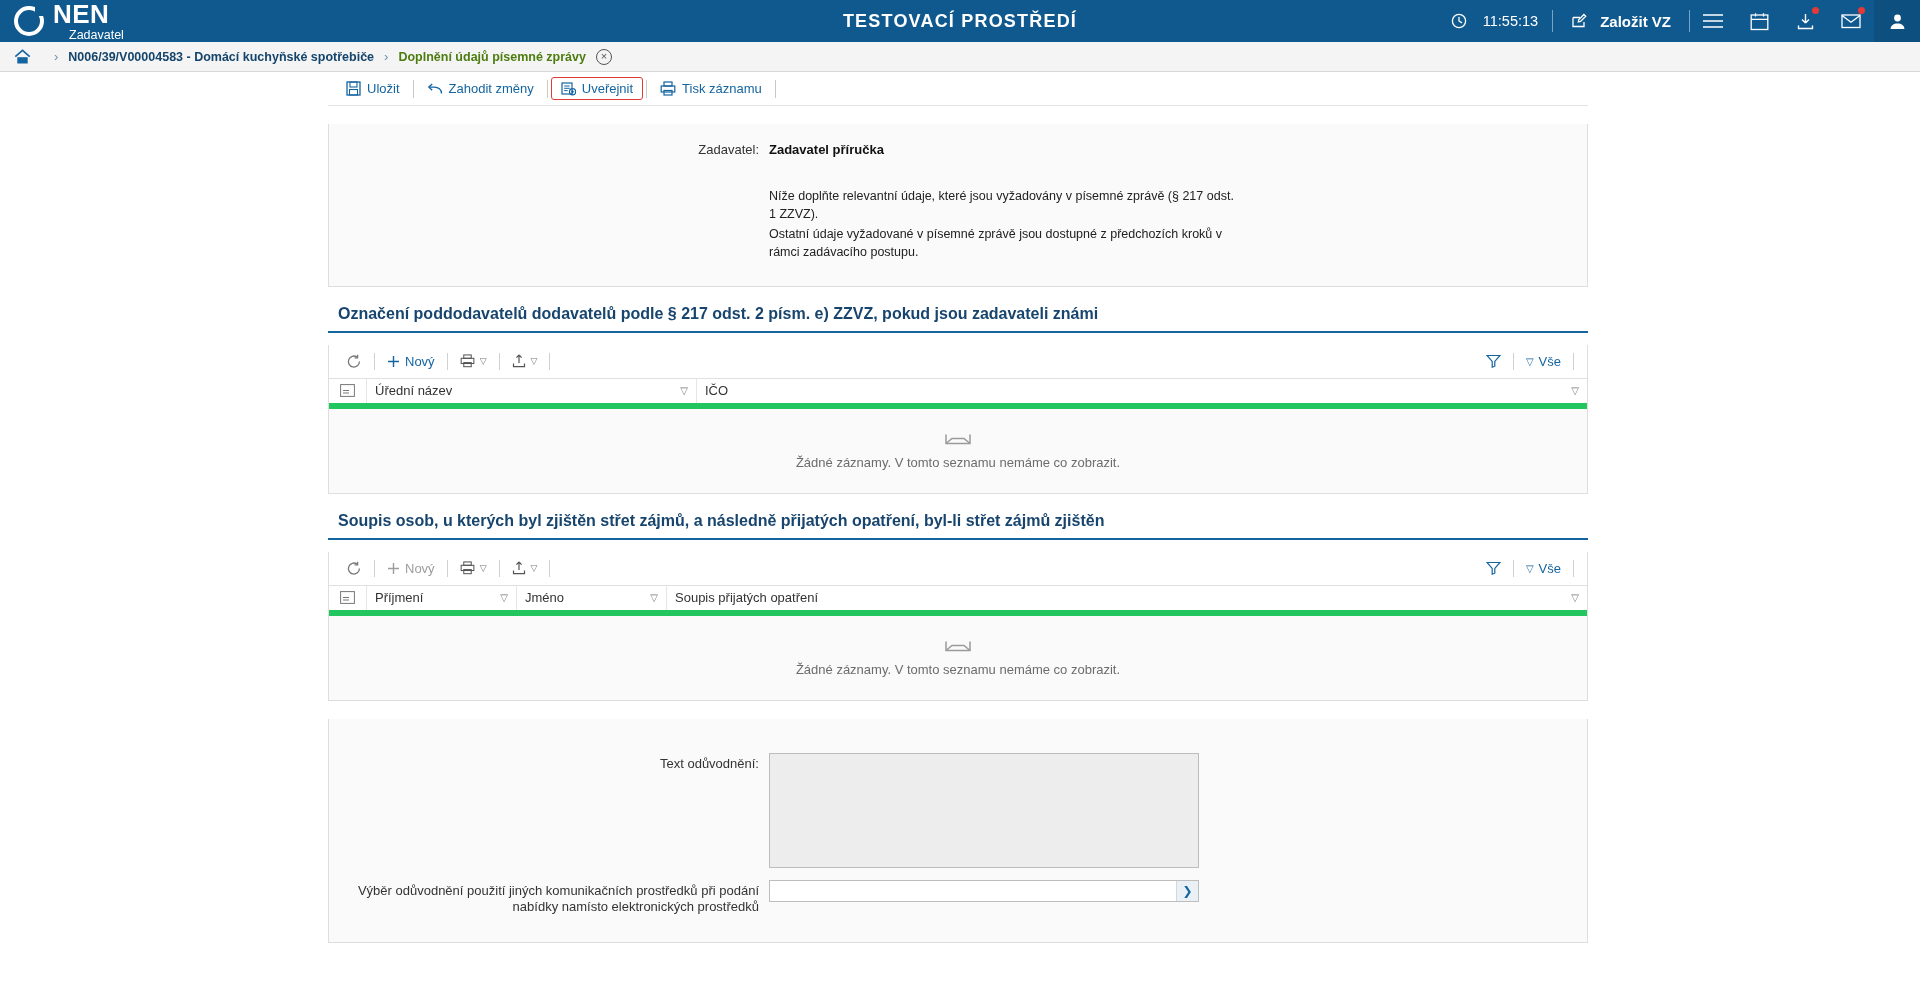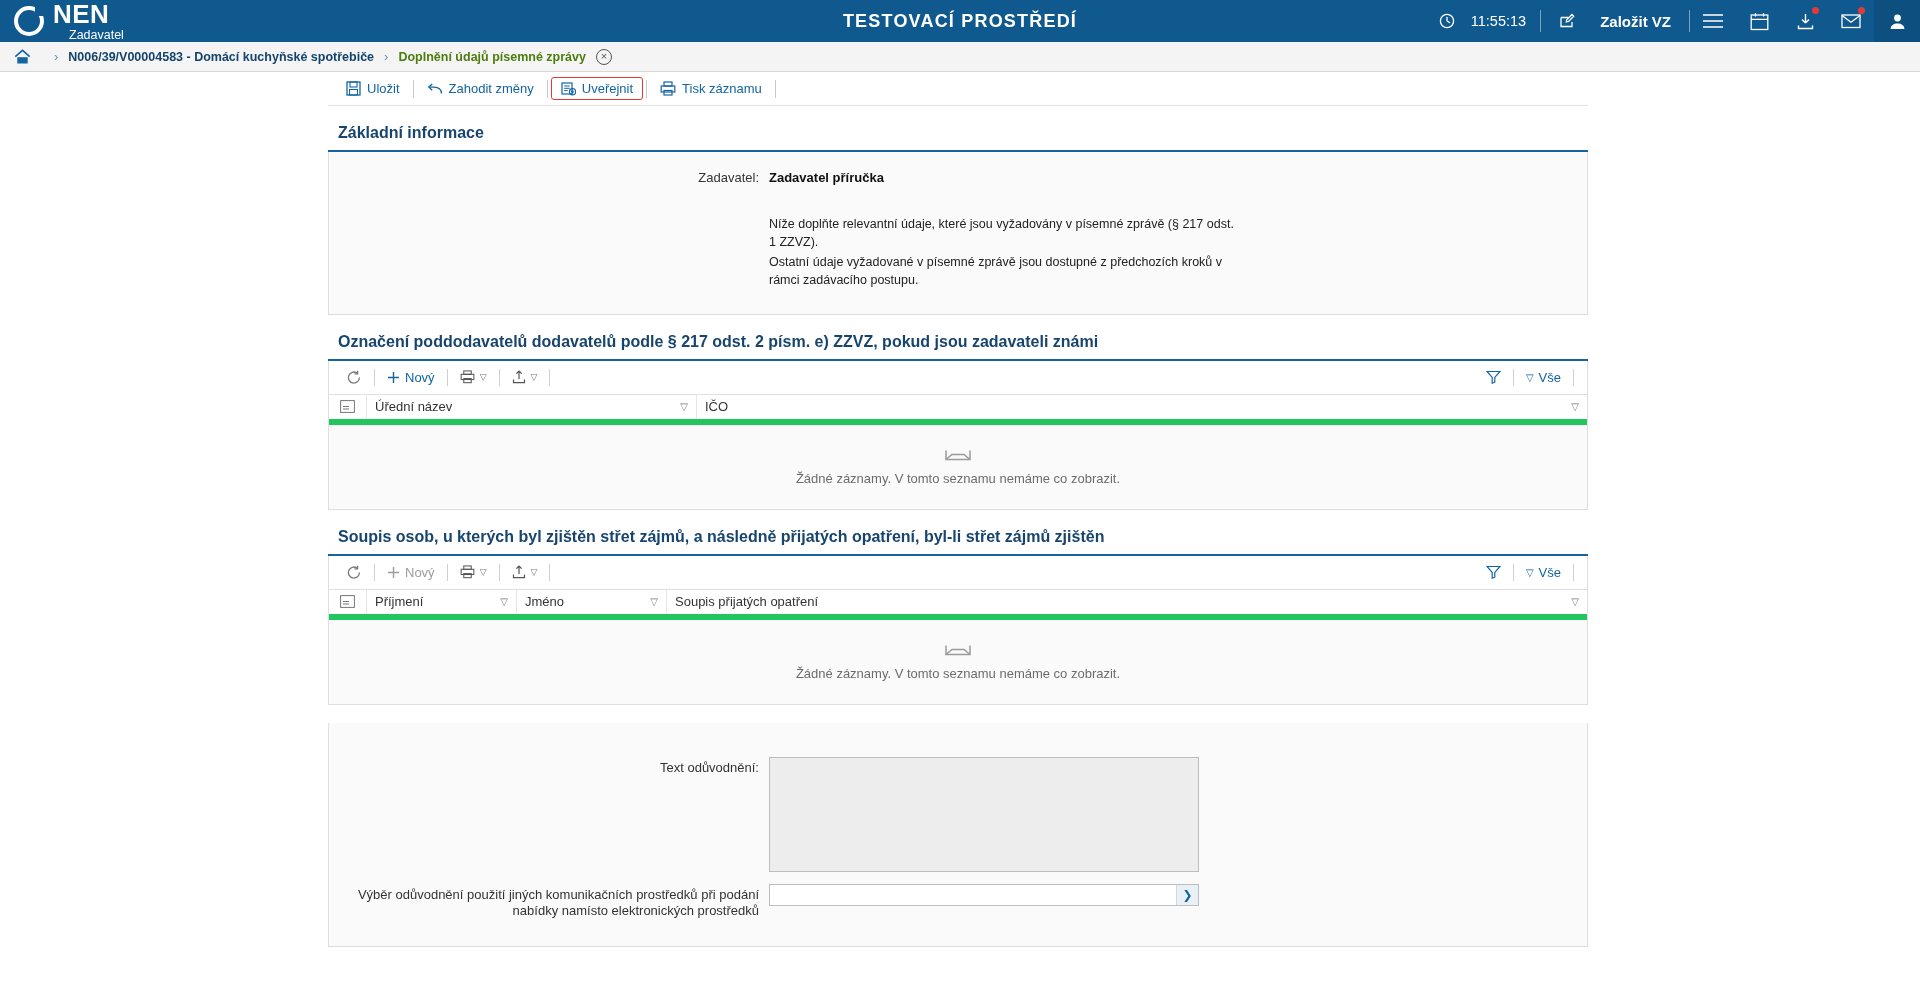--- a/index.html
+++ b/index.html
@@ -72,21 +72,21 @@
     z-index: 2;
   }
   .clock {
     display: flex; align-items: center; gap: 16px;
     font-size: 14.5px;
     padding-right: 14px;
     border-right: 1px solid rgba(255,255,255,.45);
     height: 22px;
   }
   .zalozit {
-    display: flex; align-items: center; gap: 24px;
+    display: flex; align-items: center; gap: 12px;
     font-size: 15px;
     font-weight: bold;
     padding: 0 18px;
     border-right: 1px solid rgba(255,255,255,.45);
     height: 22px;
     cursor: pointer;
   }
   .top-icon {
     width: 46px; height: 42px;
     display: flex; align-items: center; justify-content: center;
@@ -213,20 +213,21 @@
   .note p + p { margin-top: 2px; }
 
   
   .grid-toolbar {
     height: 34px;
     display: flex;
     align-items: center;
     border-bottom: 1px solid #e0e0e0;
     background: #fff;
     padding: 0 8px 0 10px;
+    margin-top: 12px;
   }
   .gt-btn {
     display: flex; align-items: center; gap: 5px;
     color: #1464a0;
     font-size: 13px;
     padding: 3px 7px;
     cursor: pointer;
   }
   .gt-btn.disabled { color: #9c9c9c; cursor: default; }
   .gt-div { width: 1px; height: 17px; background: #d0d0d0; margin: 0 5px; }
@@ -452,21 +453,20 @@
               <rect x="1.2" y="5" width="13.6" height="6" fill="none" stroke="#1464a0" stroke-width="1.2"></rect>
               <rect x="4" y="9.5" width="8" height="4.5" fill="none" stroke="#1464a0" stroke-width="1.2"></rect>
             </svg>
         </span>
         <span>Tisk záznamu</span>
       </div>
       <div class="tb-div"></div>
     </div>
 
     <div class="section">
-      <div class="section-title">Základní informace</div>
       <div class="panel" style="padding:10px 0 16px 0;">
         <div class="form-row">
           <div class="form-label">Zadavatel:</div>
           <div class="form-value">Zadavatel příručka</div>
         </div>
         <div class="form-row" style="padding-top:22px;">
           <div class="form-label"></div>
           <div class="note">
             <p>Níže doplňte relevantní údaje, které jsou vyžadovány v písemné zprávě (§ 217 odst. 1 ZZVZ).</p>
             <p>Ostatní údaje vyžadované v písemné zprávě jsou dostupné z předchozích kroků v rámci zadávacího postupu.</p>

